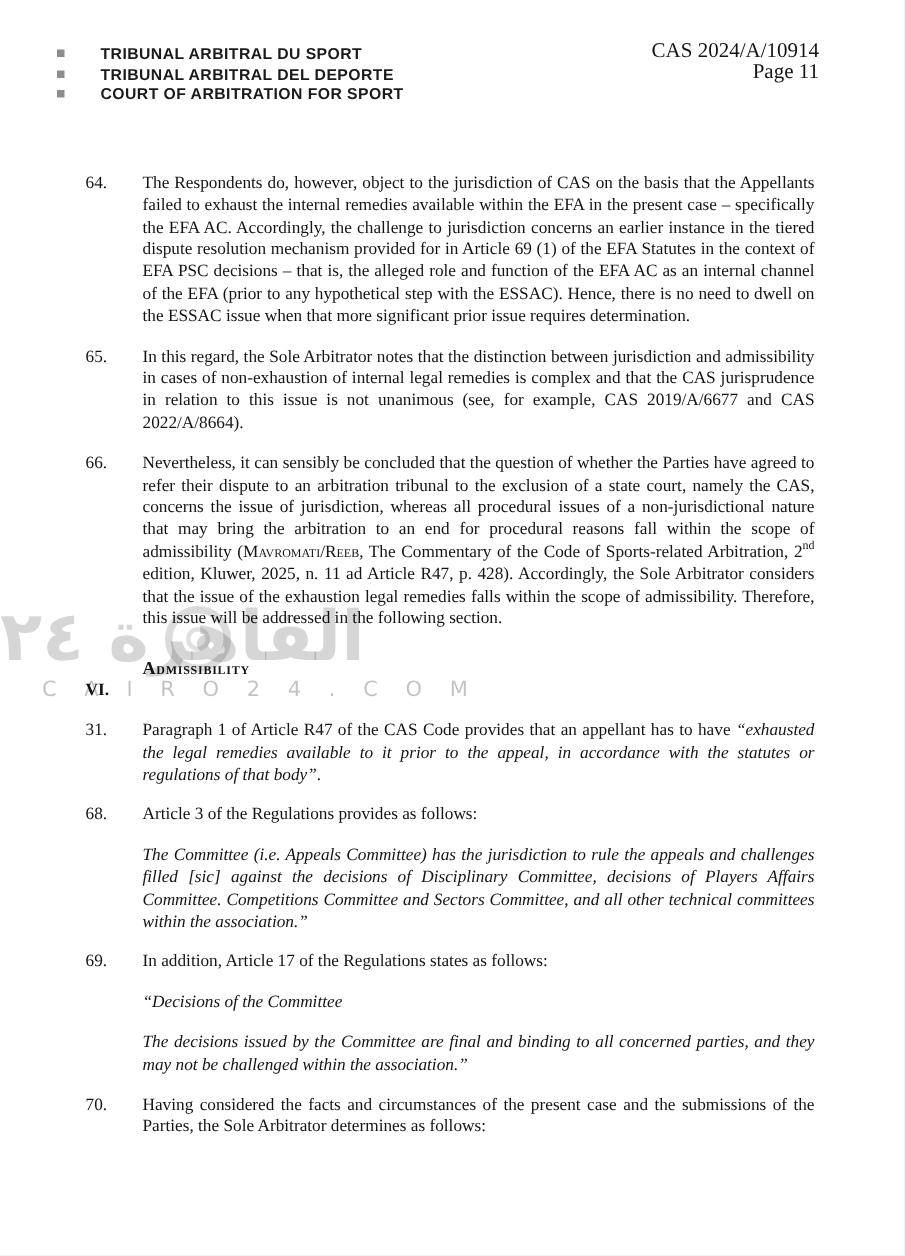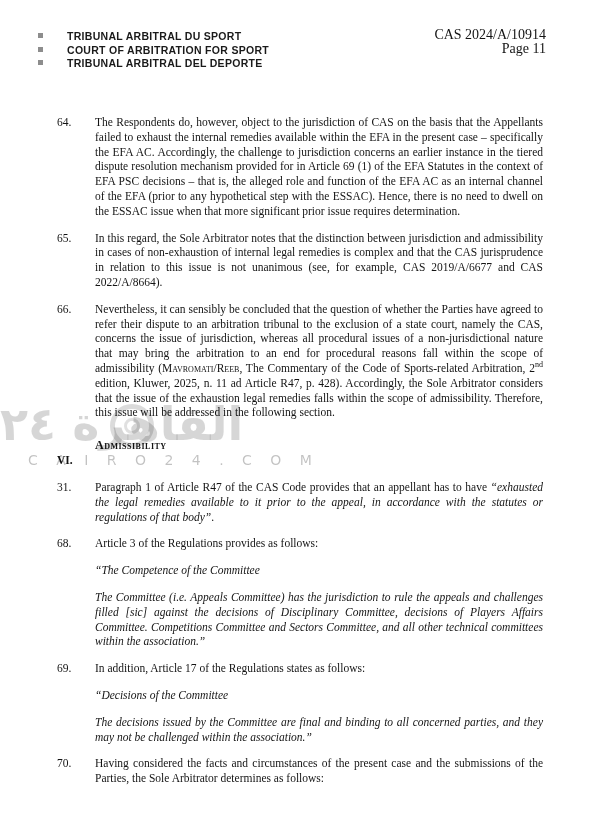--- a/index.html
+++ b/index.html
@@ -138,22 +138,22 @@
 
 <div class="page">
 
   <div class="header-marks">
     <span class="mark"></span>
     <span class="mark"></span>
     <span class="mark"></span>
   </div>
   <div class="org">
     <div>TRIBUNAL ARBITRAL DU SPORT</div>
+    <div>TRIBUNAL ARBITRAL DEL DEPORTE</div>
     <div>COURT OF ARBITRATION FOR SPORT</div>
-    <div>TRIBUNAL ARBITRAL DEL DEPORTE</div>
   </div>
   <div class="header-right">
     <div>CAS 2024/A/10914</div>
     <div>Page 11</div>
   </div>
 
   <div class="watermark">
     <span class="wm-ring"></span>
     <div class="wm-arabic">القاهرة ٢٤</div>
     <div class="wm-latin">C A I R O 2 4 . C O M</div>
@@ -183,21 +183,20 @@
 
     <div class="para">
       <div class="num">31.</div>
       <div class="ptext"><span>Paragraph 1 of Article R47 of the CAS Code provides that an appellant has to have </span><span class="q">“exhausted the legal remedies available to it prior to the appeal, in accordance with the statutes or regulations of that body”</span><span>.</span></div>
     </div>
 
     <div class="para">
       <div class="num">68.</div>
       <div class="ptext">
         <div>Article 3 of the Regulations provides as follows:</div>
-        <div class="q qgap">“The Competence of the Committee</div>
         <div class="q qgap">The Committee (i.e. Appeals Committee) has the jurisdiction to rule the appeals and challenges filled [sic] against the decisions of Disciplinary Committee, decisions of Players Affairs Committee. Competitions Committee and Sectors Committee, and all other technical committees within the association.”</div>
       </div>
     </div>
 
     <div class="para">
       <div class="num">69.</div>
       <div class="ptext">
         <div>In addition, Article 17 of the Regulations states as follows:</div>
         <div class="q qgap">“Decisions of the Committee</div>
         <div class="q qgap">The decisions issued by the Committee are final and binding to all concerned parties, and they may not be challenged within the association.”</div>

